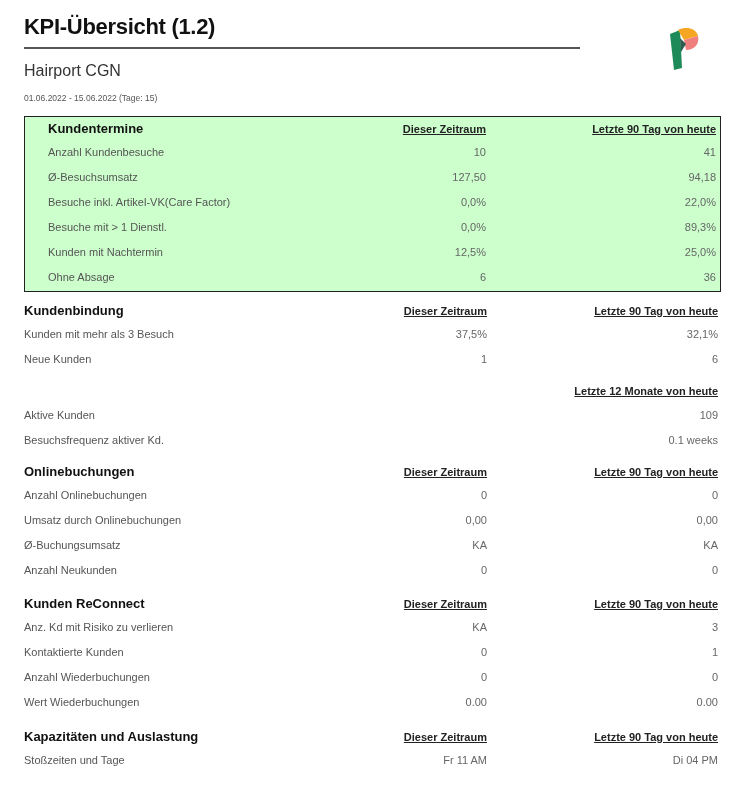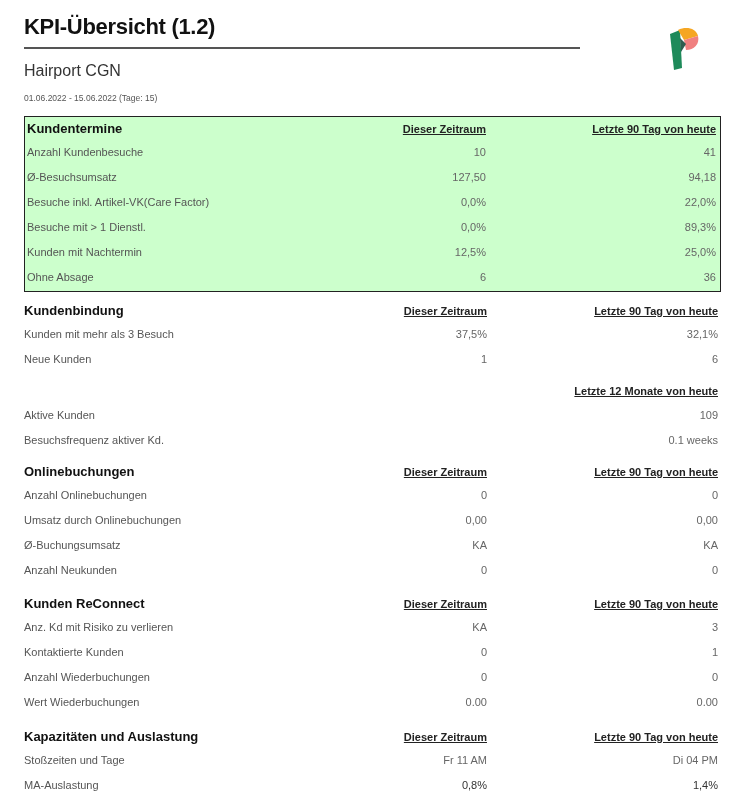--- a/index.html
+++ b/index.html
@@ -5,21 +5,21 @@
   html, body { margin: 0; padding: 0; background: #ffffff; }
   body { width: 734px; height: 802px; position: relative; overflow: hidden;
          font-family: "Liberation Sans", sans-serif; color: #555; }
   .title { position: absolute; left: 24px; top: 14px; font-size: 22px; font-weight: bold; color: #111; letter-spacing: -0.3px; }
   .title-rule { position: absolute; left: 24px; top: 47px; width: 556px; height: 2px; background: #555; }
   .subtitle { position: absolute; left: 24px; top: 62px; font-size: 16px; color: #333; text-align: center; }
   .daterange { position: absolute; left: 24px; top: 93px; font-size: 8.5px; color: #555; }
   .logo { position: absolute; left: 664px; top: 24px; width: 36px; height: 46px; }
 
   .section { position: absolute; left: 24px; width: 697px; }
-  .section.green { background: #ccffcc; border: 1px solid #222; box-sizing: border-box; }
+  .section.green { background: #ccffcc; border: 1px solid #222; box-sizing: border-box; padding-left: 21px; }
   .row { position: relative; height: 25px; }
   .row .lbl { position: absolute; left: 2px; top: 5px; font-size: 11px; color: #555; white-space: nowrap; }
   .row .c1 { position: absolute; right: 234px; top: 5px; font-size: 11px; color: #666; text-align: center; white-space: nowrap; }
   .row .c2 { position: absolute; right: 4px; top: 5px; font-size: 11px; color: #666; text-align: right; white-space: nowrap; }
   .row.head { height: 24px; }
   .row.head .lbl { font-size: 13px; font-weight: bold; color: #111; top: 4px; }
   .row.head .c1, .row.head .c2, .row.sub .c2 { font-size: 11px; font-weight: bold; color: #222; text-decoration: underline; top: 6px; }
   .section:not(.green) .row .lbl { left: 0; }
   .section:not(.green) .row .c1 { right: 234px; }
   .section:not(.green) .row .c2 { right: 3px; }
@@ -166,18 +166,13 @@
   <div class="row head">
     <span class="lbl">Kapazitäten und Auslastung</span>
     <span class="c1">Dieser Zeitraum</span>
     <span class="c2">Letzte 90 Tag von heute</span>
   </div>
   <div class="row">
       <span class="lbl">Stoßzeiten und Tage</span>
       <span class="c1">Fr 11 AM</span>
       <span class="c2">Di 04 PM</span>
     </div>
-  <div class="row">
-      <span class="lbl">MA-Auslastung</span>
-      <span class="c1" style="color:#333;">0,8%</span>
-      <span class="c2" style="color:#333;">1,4%</span>
-    </div>
 </div>
 
 </body></html>

